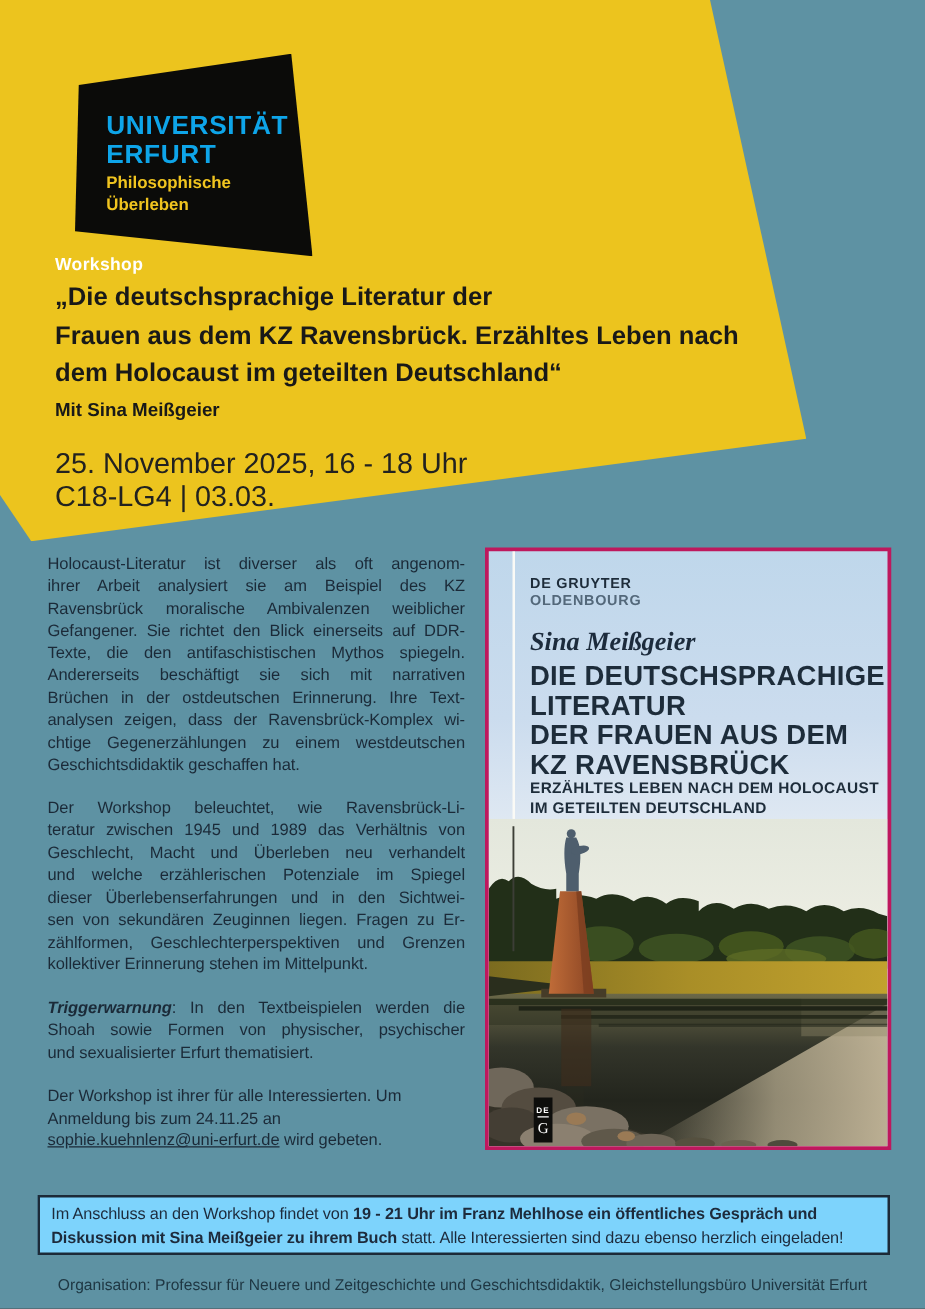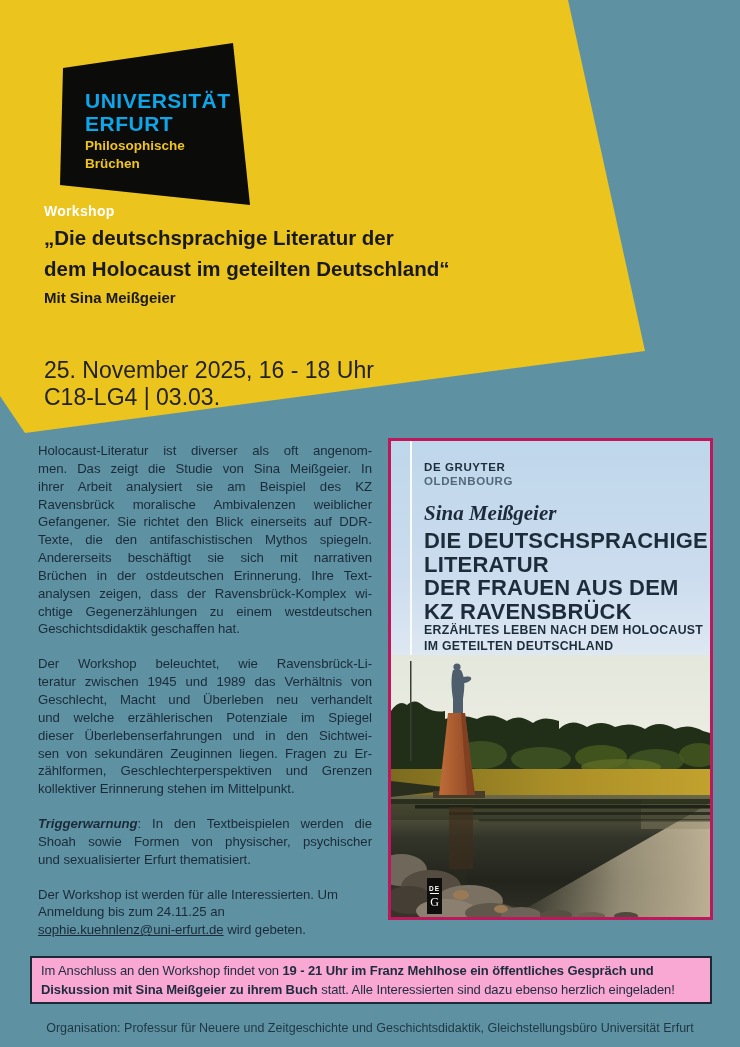--- a/index.html
+++ b/index.html
@@ -44,58 +44,58 @@
     line-height:15.5px;color:#1D2C3A;letter-spacing:.3px;}
   .photo{position:absolute;left:0;right:0;top:214px;bottom:0;}
   .photo svg{display:block;width:100%;height:100%;}
   .deg-logo{position:absolute;left:36px;top:223px;width:15px;height:36px;background:#0E0E0C;
     display:flex;flex-direction:column;align-items:center;justify-content:center;color:#fff;}
   .deg-logo .de{font-size:6.5px;font-weight:bold;letter-spacing:1px;}
   .deg-logo .bar{width:9px;border-top:1px solid #fff;margin:1.5px 0;}
   .deg-logo .g{font-family:"Liberation Serif",serif;font-size:12px;line-height:12px;}
   
   .footer-box{position:absolute;left:30px;top:956px;width:682px;height:48px;box-sizing:border-box;
-    background:#f9a8d4;border:2px solid #1C2A38;padding:3px 9px;color:#1D2B3C;
+    background:#7dd3fc;border:2px solid #1C2A38;padding:3px 9px;color:#1D2B3C;
     font-size:13px;line-height:19px;letter-spacing:-.1px;}
   .footer-box b{font-weight:bold;}
   .org-line{position:absolute;left:0;top:1021px;width:740px;text-align:center;
     color:#1E3642;font-size:12.5px;}
 </style>
 </head>
 <body>
 
 <div class="page">
 
   <div class="yellow-header">
     <div class="uni-logo">
       <div class="uni-name">
         <div>UNIVERSITÄT</div>
         <div>ERFURT</div>
       </div>
       <div class="uni-fac">
         <div>Philosophische</div>
-        <div>Brüchen</div>
+        <div>Überleben</div>
       </div>
     </div>
     <div class="kicker">Workshop</div>
     <div class="poster-title">
       <div>„Die deutschsprachige Literatur der</div>
+      <div>Frauen aus  dem KZ Ravensbrück. Erzähltes Leben nach</div>
       <div>dem Holocaust im geteilten Deutschland“</div>
       <div class="speaker">Mit Sina Meißgeier</div>
     </div>
     <div class="when">
       <div>25. November 2025, 16 - 18 Uhr</div>
       <div>C18-LG4 | 03.03.</div>
     </div>
   </div>
 
   <div class="col">
     <div class="para">
       <div class="jline">Holocaust-Literatur ist diverser als oft angenom-</div>
-      <div class="jline">men. Das zeigt die Studie von Sina Meißgeier. In</div>
       <div class="jline">ihrer Arbeit analysiert sie am Beispiel des KZ</div>
       <div class="jline">Ravensbrück moralische Ambivalenzen weiblicher</div>
       <div class="jline">Gefangener. Sie richtet den Blick einerseits auf DDR-</div>
       <div class="jline">Texte, die den antifaschistischen Mythos spiegeln.</div>
       <div class="jline">Andererseits beschäftigt sie sich mit narrativen</div>
       <div class="jline">Brüchen in der ostdeutschen Erinnerung. Ihre Text-</div>
       <div class="jline">analysen zeigen, dass der Ravensbrück-Komplex wi-</div>
       <div class="jline">chtige Gegenerzählungen zu einem westdeutschen</div>
       <div class="jline last">Geschichtsdidaktik geschaffen hat.</div>
     </div>
@@ -108,21 +108,21 @@
       <div class="jline">sen von sekundären Zeuginnen liegen. Fragen zu Er-</div>
       <div class="jline">zählformen, Geschlechterperspektiven und Grenzen</div>
       <div class="jline last">kollektiver Erinnerung stehen im Mittelpunkt.</div>
     </div>
     <div class="para">
       <div class="jline"><span class="lead-bi">Triggerwarnung</span><span>: In den Textbeispielen werden die</span></div>
       <div class="jline">Shoah sowie Formen von physischer, psychischer</div>
       <div class="jline last">und sexualisierter Erfurt thematisiert.</div>
     </div>
     <div class="para">
-      <div>Der Workshop ist werden für alle Interessierten. Um</div>
+      <div>Der Workshop ist ihrer für alle Interessierten. Um</div>
       <div>Anmeldung bis zum 24.11.25 an</div>
       <div><span class="email">sophie.kuehnlenz@uni-erfurt.de</span><span> wird gebeten.</span></div>
     </div>
   </div>
 
   <div class="cover">
     <div class="cover-inner">
       <div class="cover-line"></div>
       <div class="pub">
         <div class="p1">DE GRUYTER</div>

